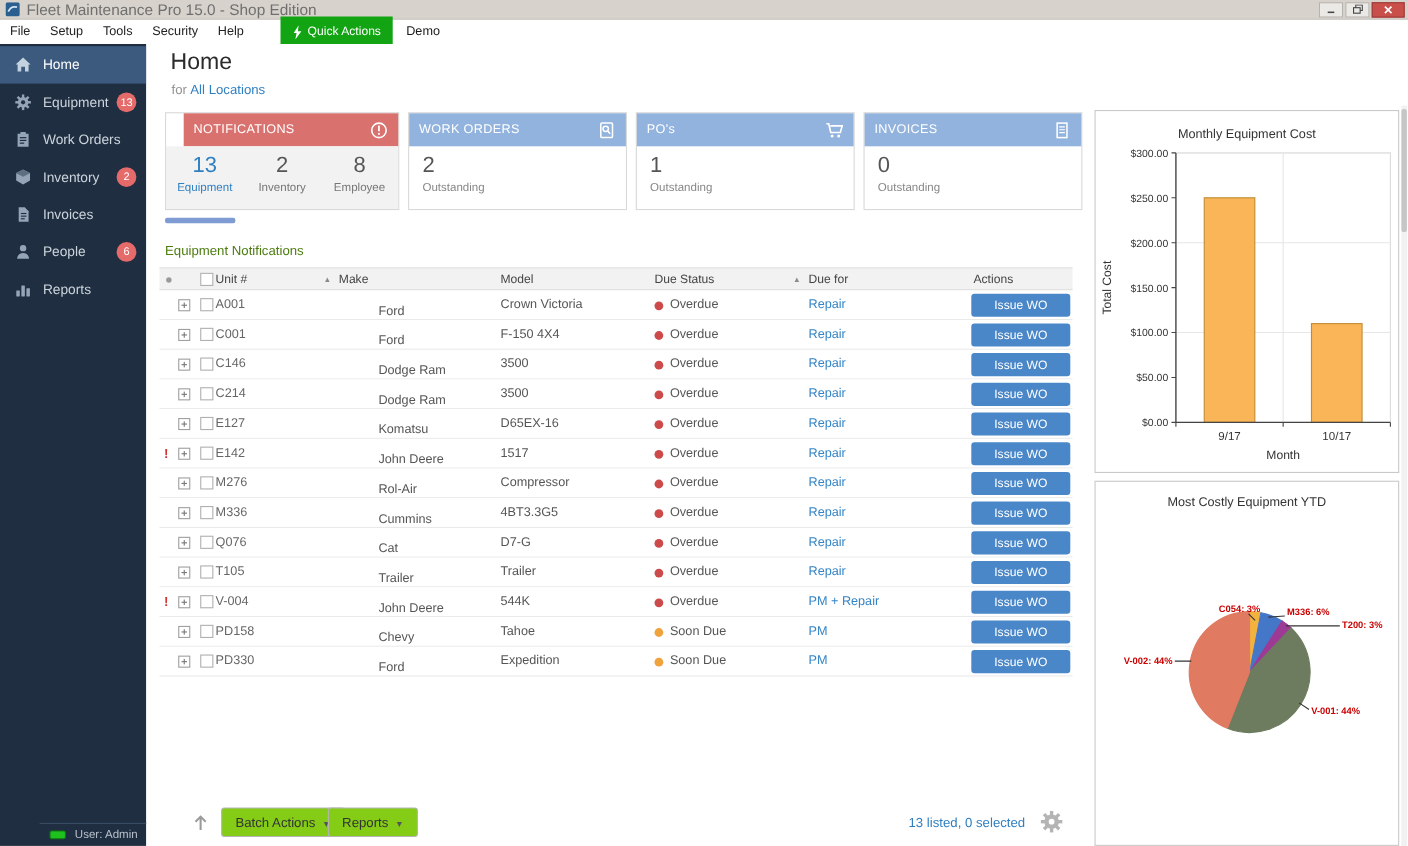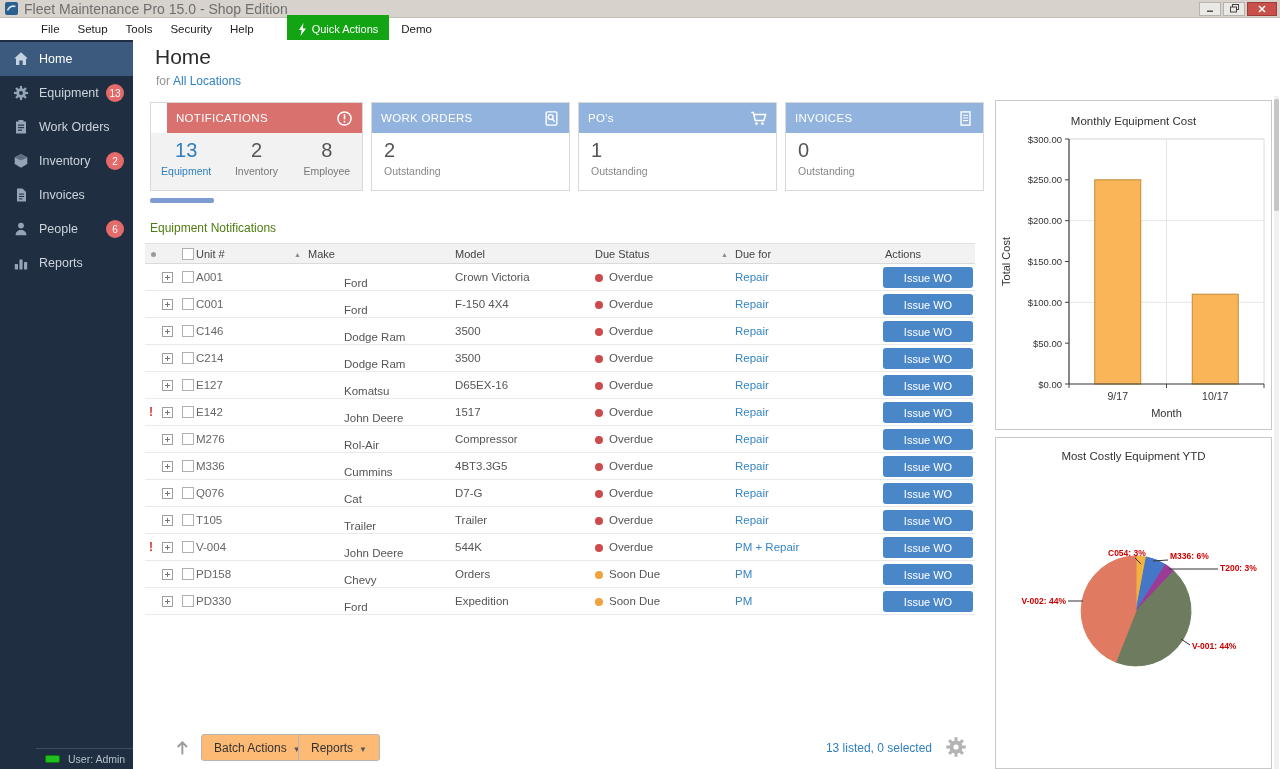--- a/index.html
+++ b/index.html
@@ -13,21 +13,21 @@
     display:flex; align-items:center; padding:0 3px; }
   .app-logo { width:13px; height:13px; margin-left:2px; }
   .title-text { font-size:14px; color:#6f6f6f; margin-left:6px; }
   .win-controls { margin-left:auto; display:flex; gap:2px; align-items:center; }
   .win-btn { width:22px; height:14px; background:#ebe9e6; border:1px solid #b6b3ad;
     display:flex; align-items:center; justify-content:center; cursor:pointer; }
   .win-btn.close { background:#c94f4b; border-color:#9e3c39; width:30px; }
 
   
   .menubar { position:absolute; top:18px; left:0; width:100%; height:22px; background:#fff;
-    display:flex; align-items:center; font-size:11.5px; color:#222;padding-left:32px; }
+    display:flex; align-items:center; font-size:11.5px; color:#222; }
   .menu-item { padding:0 9px; cursor:pointer; }
   .quick-actions { margin-left:24px; background:#12a412; color:#fff; border:none; height:28px;
     padding:0 11px; font-size:11px; display:flex; align-items:center; gap:5px; cursor:pointer;
     font-family:"Liberation Sans",sans-serif; }
   .menu-demo { margin-left:12px; cursor:pointer; color:#1a1a1a; }
 
   
   .sidebar { position:absolute; left:0; top:40px; width:133px; bottom:0; background:#1f2e40; }
   .side-list { padding-top:2px; }
   .side-item { height:34px; display:flex; align-items:center; padding-left:13px;
@@ -101,21 +101,21 @@
   .dot.soon { background:#f0a23c; }
   .c-status { position:absolute; left:464px; top:7px; }
   .due-link { position:absolute; left:590px; top:7px; color:#3585c6; cursor:pointer; }
   .issue-btn { position:absolute; left:738px; top:3px; width:90px; height:21px;
     background:#4a87c8; color:#fff; border:none; border-radius:3px; font-size:11px;
     cursor:pointer; font-family:"Liberation Sans",sans-serif; }
 
   
   .footerbar { position:absolute; left:12px; top:693px; width:830px; height:32px; }
   .up-icon { position:absolute; left:28px; top:3px; width:20px; height:22px; cursor:pointer; }
-  .fbtn { position:absolute; top:1px; height:27px; background:#fdba74; border:1px solid #b5b5b5;
+  .fbtn { position:absolute; top:1px; height:27px; background:#84cc16; border:1px solid #b5b5b5;
     border-radius:3px; font-size:12px; color:#333; padding:0 12px; cursor:pointer;
     font-family:"Liberation Sans",sans-serif; }
   .fbtn .caret { font-size:8px; color:#555; margin-left:6px; }
   #batch-btn { left:56px; }
   #reports-btn { left:153px; }
   .summary { position:absolute; right:43px; top:8px; font-size:12px; color:#2f7fc1; }
   .gear-btn { position:absolute; right:8px; top:3px; width:22px; height:22px; color:#b4b4b4; cursor:pointer; }
   .gear-btn svg { width:22px; height:22px; fill:currentColor; }
   .gear-btn svg .hole { fill:#fff; }
 
@@ -491,21 +491,21 @@
             <span class="dot overdue"></span>
             <span class="c-status">Overdue</span>
             <span class="due-link">PM + Repair</span>
             <button class="issue-btn">Issue WO</button>
           </div>
           <div class="trow">
             <span class="expand"></span>
             <span class="cbx"></span>
             <span class="c-unit">PD158</span>
             <span class="c-make">Chevy</span>
-            <span class="c-model">Orders</span>
+            <span class="c-model">Tahoe</span>
             <span class="dot soon"></span>
             <span class="c-status">Soon Due</span>
             <span class="due-link">PM</span>
             <button class="issue-btn">Issue WO</button>
           </div>
           <div class="trow">
             <span class="expand"></span>
             <span class="cbx"></span>
             <span class="c-unit">PD330</span>
             <span class="c-make">Ford</span>

